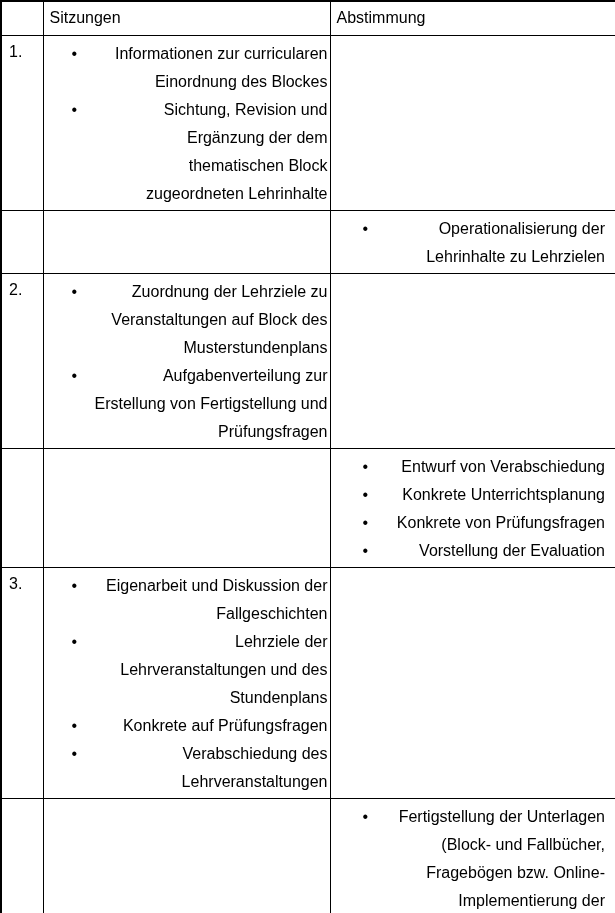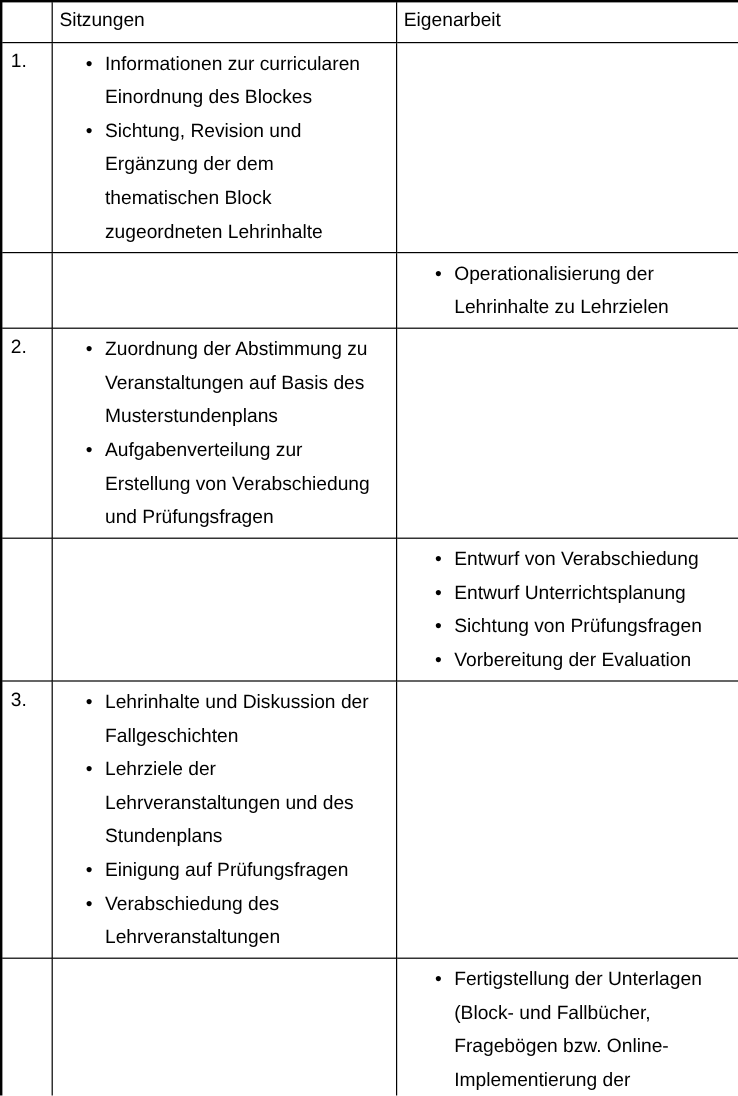--- a/index.html
+++ b/index.html
@@ -65,20 +65,21 @@
     display: flex;
     align-items: flex-start;
   }
   .bullet {
     flex: 0 0 16px;
     line-height: 28px;
   }
   .bullet-text {
     flex: 1 1 auto;
     line-height: 28px;
+    text-align: right;
   }
 </style>
 </head>
 <body>
 
 <div class="page">
   <table class="schedule">
     <colgroup>
       <col class="c-num">
       <col class="c-sitz">
@@ -87,21 +88,21 @@
 
     <tbody>
         <tr class="r-header">
       <th>
         <span class="head-label"></span>
       </th>
       <th>
         <span class="head-label">Sitzungen</span>
       </th>
       <th>
-        <span class="head-label">Eigenarbeit</span>
+        <span class="head-label">Abstimmung</span>
       </th>
     </tr>
 
     <tr class="r-1">
       <td class="num">
         <span class="num-label">1.</span>
       </td>
       <td class="sitz">
         <div class="cell-list">
           <div class="bullet-item">
@@ -131,73 +132,73 @@
     </tr>
 
     <tr class="r-3">
       <td class="num">
         <span class="num-label">2.</span>
       </td>
       <td class="sitz">
         <div class="cell-list">
           <div class="bullet-item">
             <span class="bullet">•</span>
-            <span class="bullet-text">Zuordnung der Abstimmung zu Veranstaltungen auf Basis des Musterstundenplans</span>
-          </div>
-          <div class="bullet-item">
-            <span class="bullet">•</span>
-            <span class="bullet-text">Aufgabenverteilung zur Erstellung von Verabschiedung und Prüfungsfragen</span>
+            <span class="bullet-text">Zuordnung der Lehrziele zu Veranstaltungen auf Block des Musterstundenplans</span>
+          </div>
+          <div class="bullet-item">
+            <span class="bullet">•</span>
+            <span class="bullet-text">Aufgabenverteilung zur Erstellung von Fertigstellung und Prüfungsfragen</span>
           </div>
         </div>
       </td>
       <td class="eig"></td>
     </tr>
 
     <tr class="r-4">
       <td class="num"></td>
       <td class="sitz"></td>
       <td class="eig">
         <div class="cell-list">
           <div class="bullet-item">
             <span class="bullet">•</span>
             <span class="bullet-text">Entwurf von Verabschiedung</span>
           </div>
           <div class="bullet-item">
             <span class="bullet">•</span>
-            <span class="bullet-text">Entwurf Unterrichtsplanung</span>
-          </div>
-          <div class="bullet-item">
-            <span class="bullet">•</span>
-            <span class="bullet-text">Sichtung von Prüfungsfragen</span>
-          </div>
-          <div class="bullet-item">
-            <span class="bullet">•</span>
-            <span class="bullet-text">Vorbereitung der Evaluation</span>
+            <span class="bullet-text">Konkrete Unterrichtsplanung</span>
+          </div>
+          <div class="bullet-item">
+            <span class="bullet">•</span>
+            <span class="bullet-text">Konkrete von Prüfungsfragen</span>
+          </div>
+          <div class="bullet-item">
+            <span class="bullet">•</span>
+            <span class="bullet-text">Vorstellung der Evaluation</span>
           </div>
         </div>
       </td>
     </tr>
 
     <tr class="r-5">
       <td class="num">
         <span class="num-label">3.</span>
       </td>
       <td class="sitz">
         <div class="cell-list">
           <div class="bullet-item">
             <span class="bullet">•</span>
-            <span class="bullet-text">Lehrinhalte und Diskussion der Fallgeschichten</span>
+            <span class="bullet-text">Eigenarbeit und Diskussion der Fallgeschichten</span>
           </div>
           <div class="bullet-item">
             <span class="bullet">•</span>
             <span class="bullet-text">Lehrziele der Lehrveranstaltungen und des Stundenplans</span>
           </div>
           <div class="bullet-item">
             <span class="bullet">•</span>
-            <span class="bullet-text">Einigung auf Prüfungsfragen</span>
+            <span class="bullet-text">Konkrete auf Prüfungsfragen</span>
           </div>
           <div class="bullet-item">
             <span class="bullet">•</span>
             <span class="bullet-text">Verabschiedung des Lehrveranstaltungen</span>
           </div>
         </div>
       </td>
       <td class="eig"></td>
     </tr>
 

